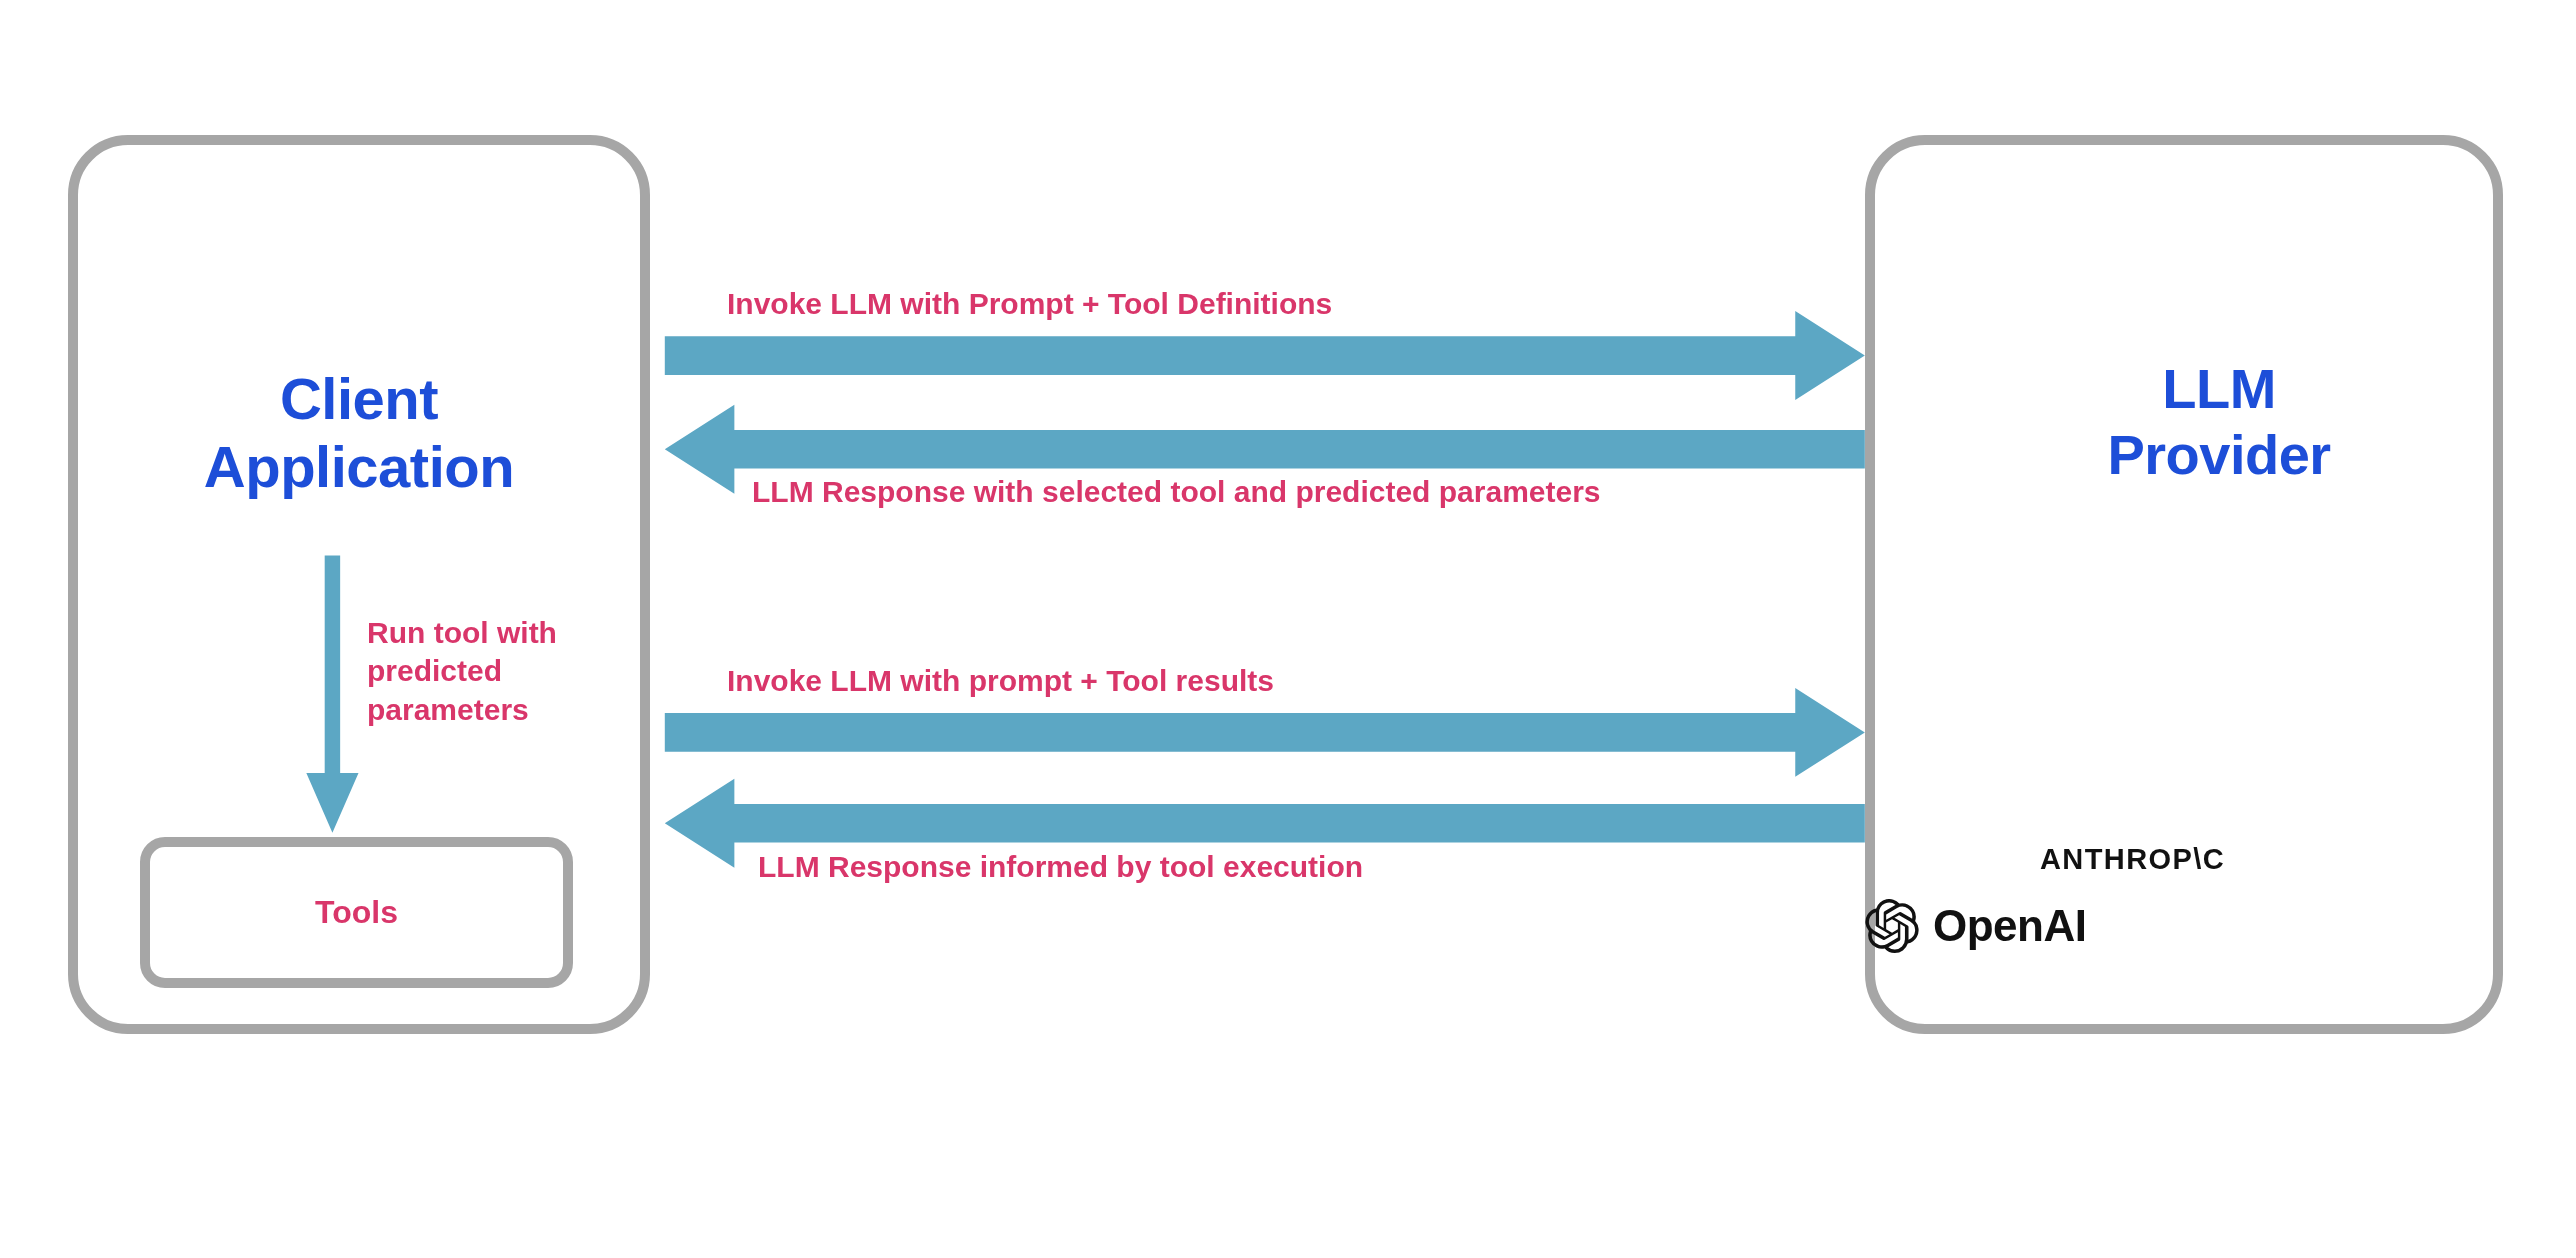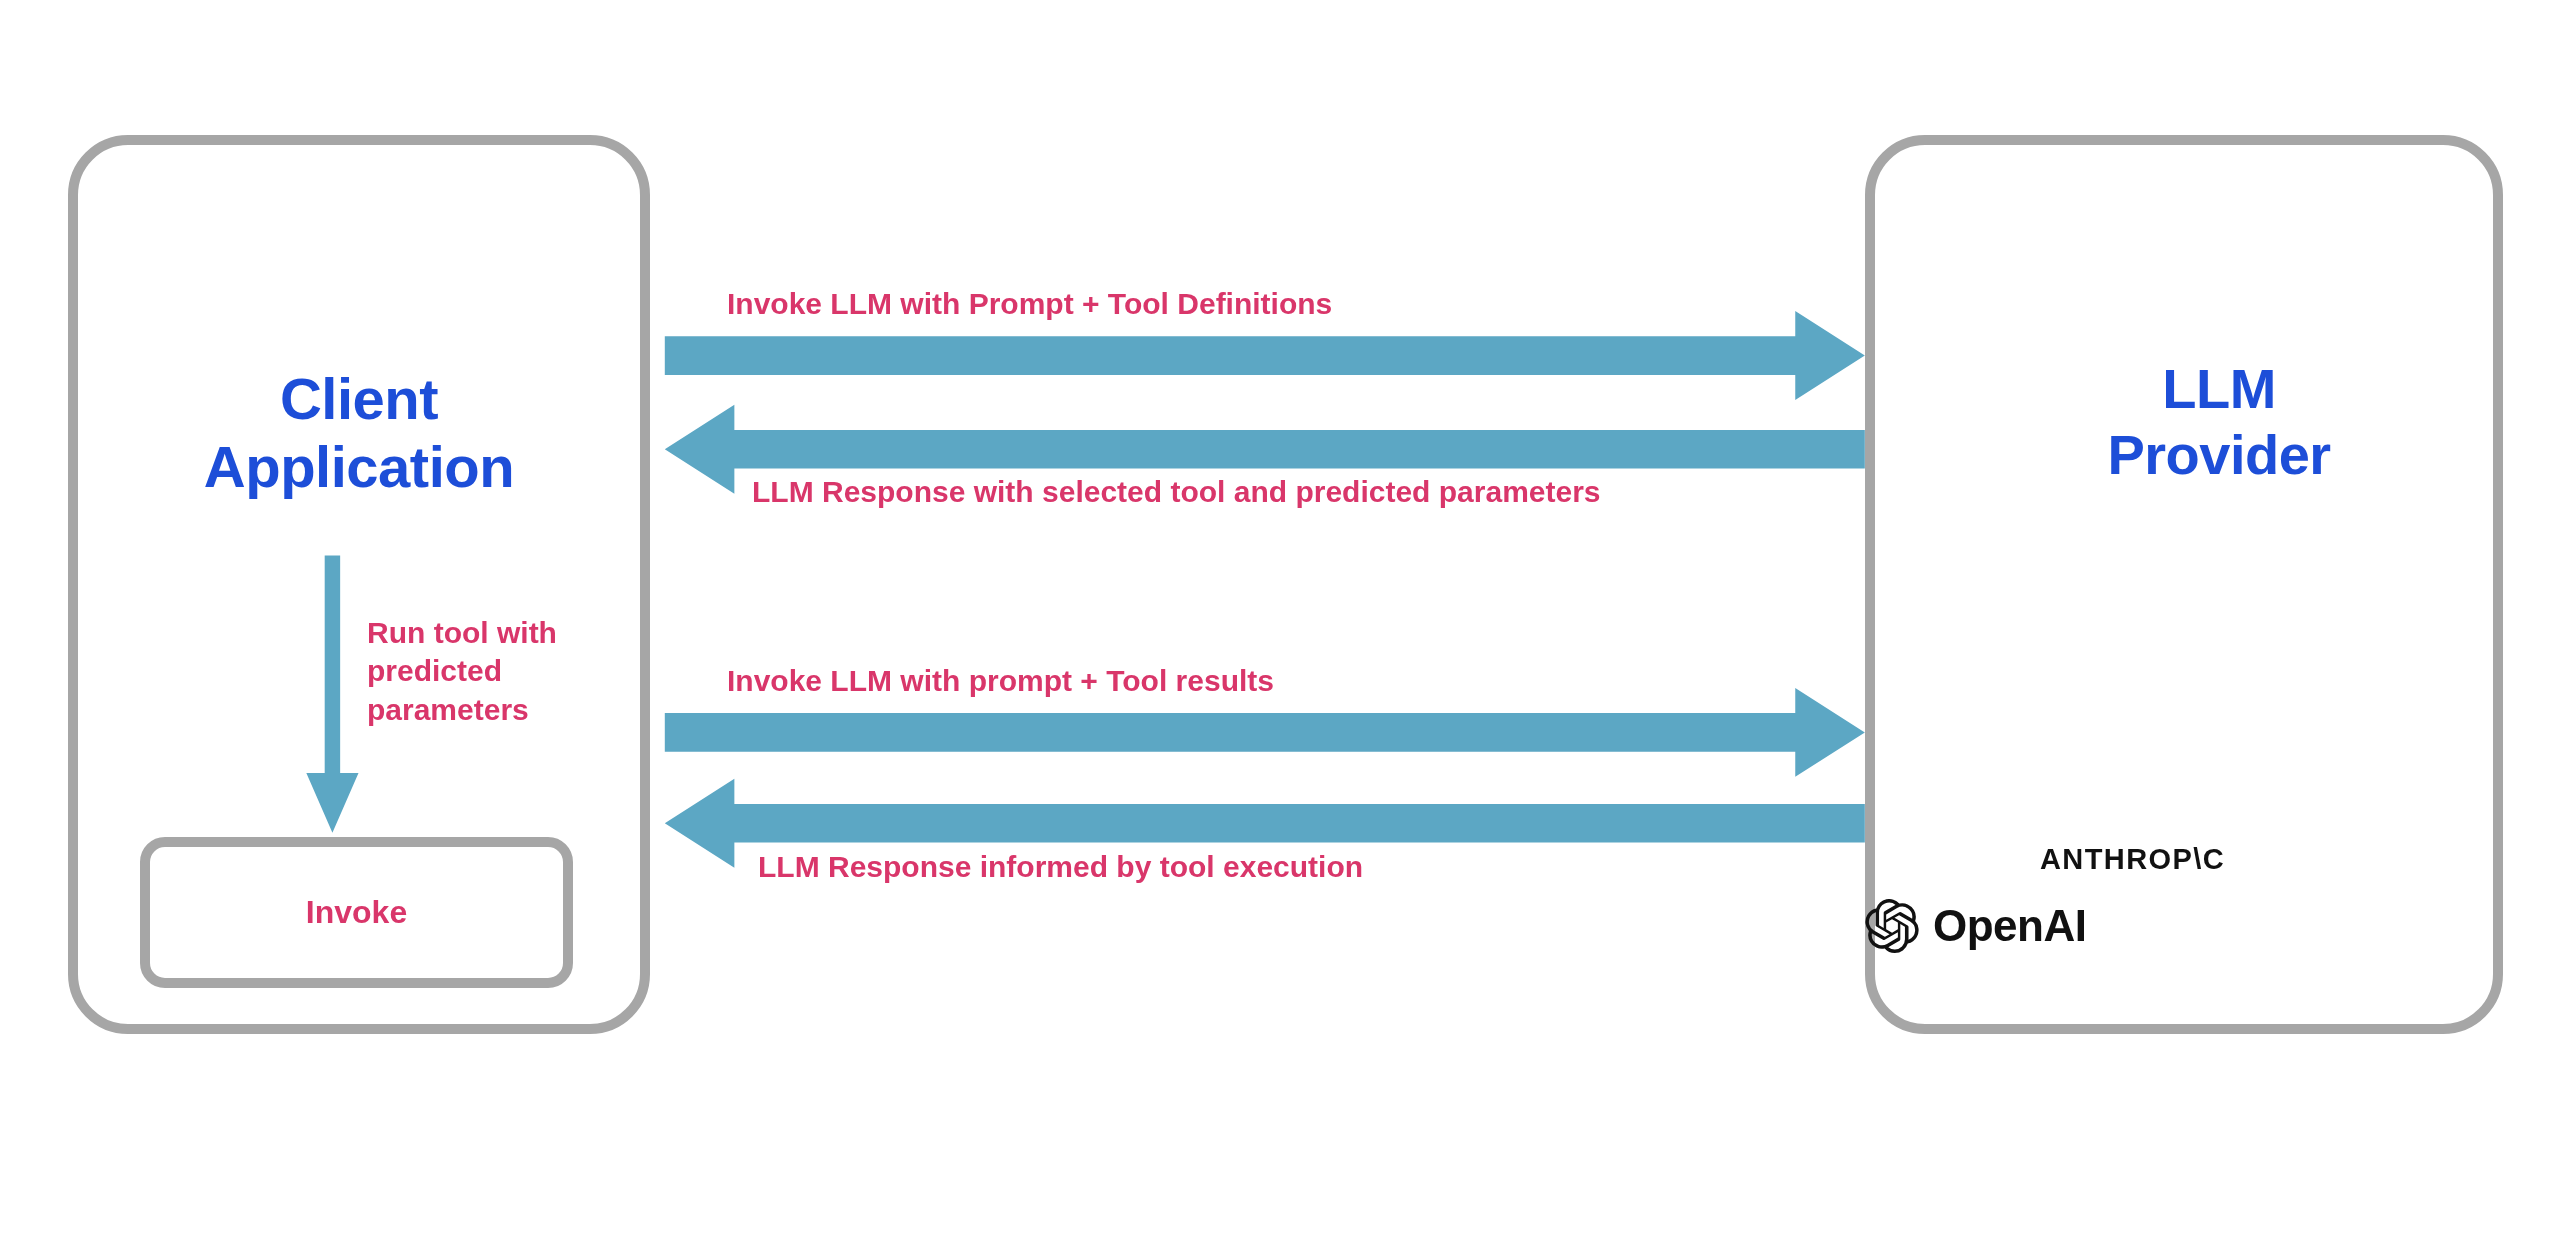--- a/index.html
+++ b/index.html
@@ -118,21 +118,21 @@
 </head>
 <body>
 
 <div id="canvas">
 
   <div id="client-box" class="node-box"></div>
   <div id="client-title" class="node-title">Client
 Application</div>
 
   <div id="tools-box"></div>
-  <div id="tools-label">Invoke</div>
+  <div id="tools-label">Tools</div>
 
   <div id="provider-box" class="node-box"></div>
   <div id="provider-title" class="node-title">LLM
 Provider</div>
 
   <div style="position:absolute; left:1865px; top:843px; width:535px; text-align:center;
               font-family:'Liberation Sans', sans-serif; font-weight:700; font-size:29px;
               letter-spacing:1.4px; color:#111111;">ANTHROP\C</div>
 
   <div style="position:absolute; left:1865px; top:899px; width:638px;

